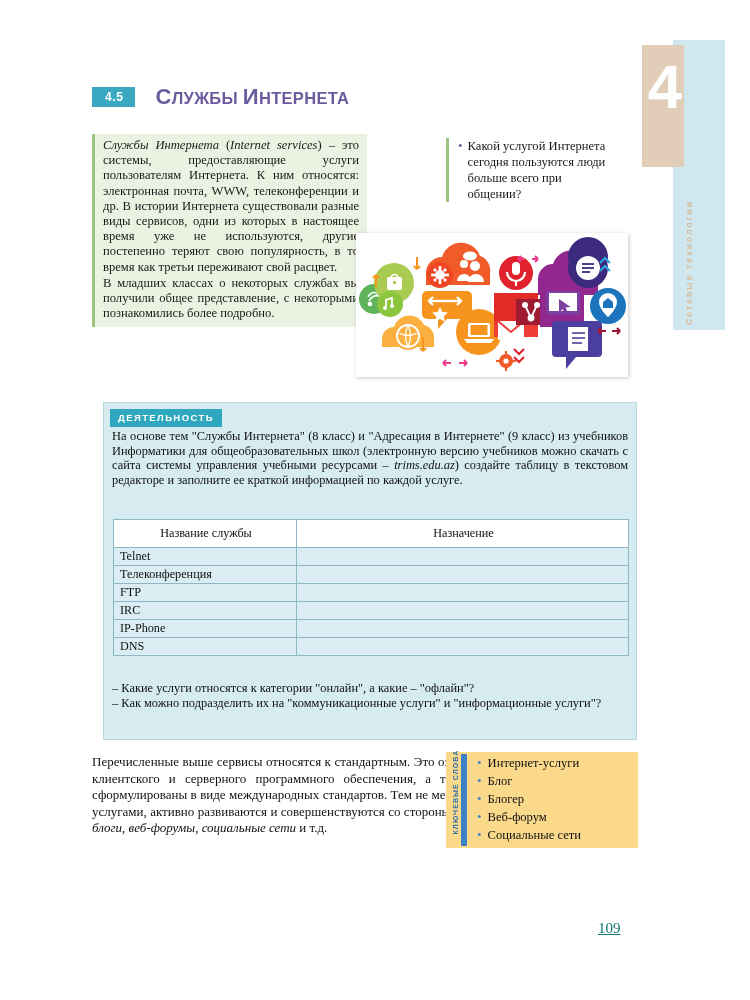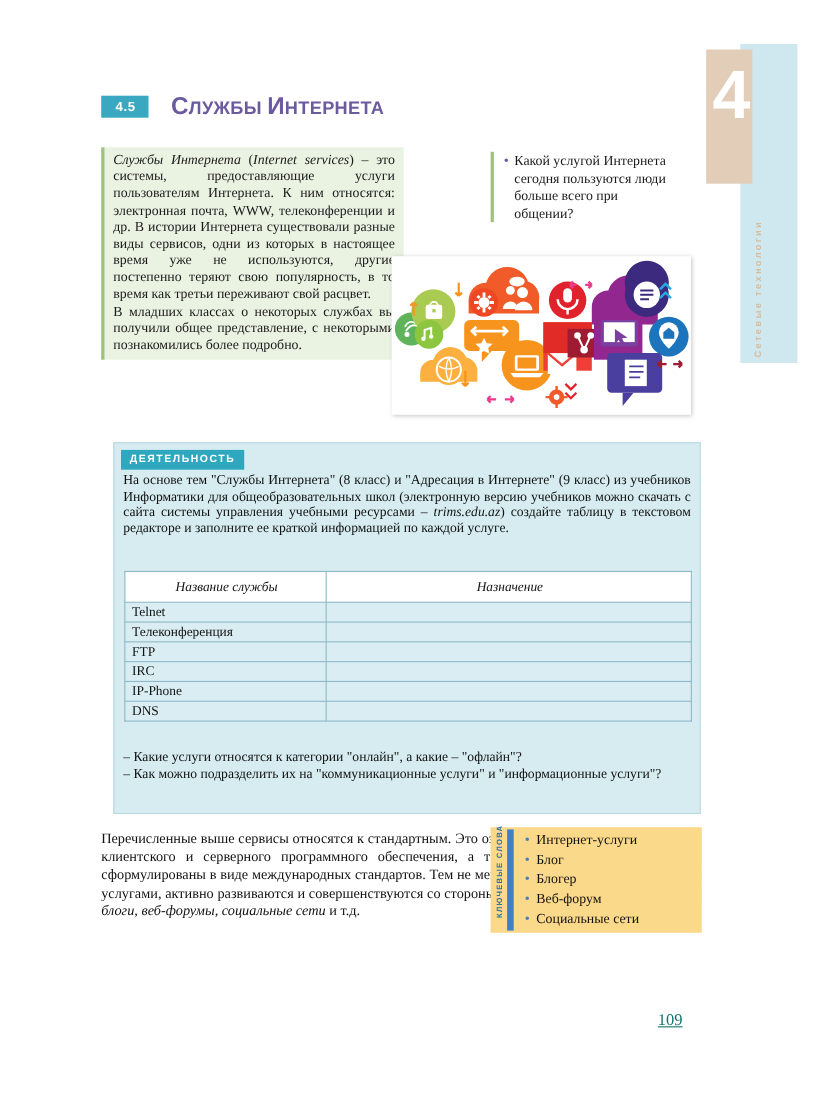--- a/index.html
+++ b/index.html
@@ -144,21 +144,20 @@
   }
   table.svc th, table.svc td {
     border: 1px solid #8fb8c6;
     font-size: 12.2px;
     padding: 1px 4px 1px 6px;
     height: 16.5px;
     color: #111;
   }
   table.svc thead th {
     background: #ffffff;
-    font-style: italic;
     font-weight: normal;
     height: 28px;
   }
   table.svc td.name { width: 183px; text-align: left; }
   table.svc td.val  { background: #d9edf2; }
 
   
   .act-qs {
     position: absolute; left: 8px; top: 278px; right: 8px;
     font-size: 12.4px; line-height: 15px; color: #111;

